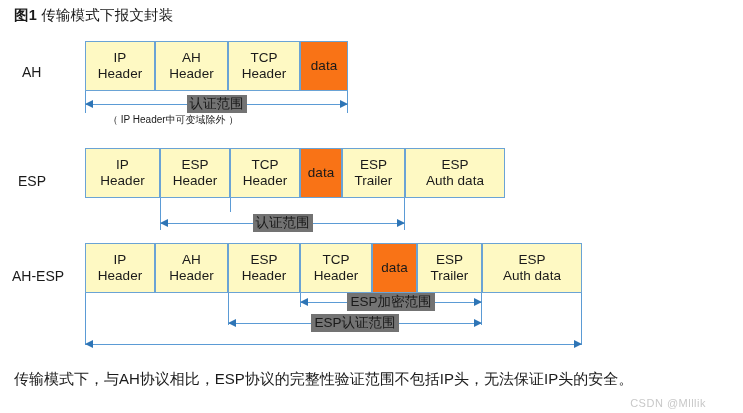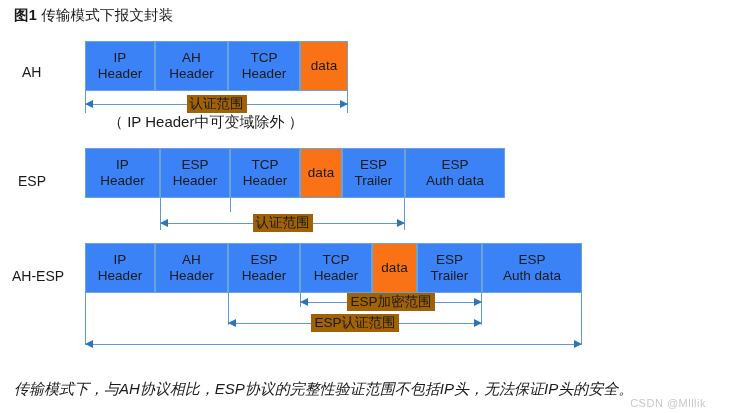--- a/index.html
+++ b/index.html
@@ -22,21 +22,21 @@
   .rowlabel{
     position:absolute;font-size:14px;white-space:nowrap;
     color:#1a1a1a;
   }
 
   
   .box{
     position:absolute;
     box-sizing:border-box;
     border:1px solid #6aa3d5;
-    background:#3b82f6;
+    background:#fef9c3;
     display:flex;align-items:center;justify-content:center;
     text-align:center;
     font-size:13.5px;line-height:16px;
     color:#1a1a1a;
     white-space:pre-line;
   }
   .box.plain{background:#f97316;}
 
   
   .arrow{
@@ -51,35 +51,35 @@
   .arrow .head{
     position:absolute;top:50%;width:0;height:0;
     border-top:4.5px solid transparent;
     border-bottom:4.5px solid transparent;
     transform:translateY(-50%);
   }
   .arrow .head.l{left:0;border-right:8px solid #2e75b6;}
   .arrow .head.r{right:0;border-left:8px solid #2e75b6;}
   .arrow .lbl{
     position:relative;margin:16px auto;
-    background:#a16207;padding:0 3px;
+    background:#737373;padding:0 3px;
     font-size:13.5px;line-height:18px;white-space:nowrap;
     color:#1a1a1a;z-index:2;
   }
 
   
   .vtick{position:absolute;width:1px;background:#5b9bd5;}
 
   .note{
-    position:absolute;font-size:15px;white-space:nowrap;color:#1a1a1a;
+    position:absolute;font-size:10px;white-space:nowrap;color:#1a1a1a;
   }
 
   .bodytext{
-    position:absolute;left:14px;top:380px;
-    font-size:15px;white-space:nowrap;color:#1a1a1a;font-style:italic;
+    position:absolute;left:14px;top:370px;
+    font-size:15px;white-space:nowrap;color:#1a1a1a;
   }
 
   .watermark{
     position:absolute;right:8px;bottom:4px;
     font-size:11px;color:#c8c8c8;white-space:nowrap;
     letter-spacing:0.5px;
   }
 </style>
 </head>
 <body>

